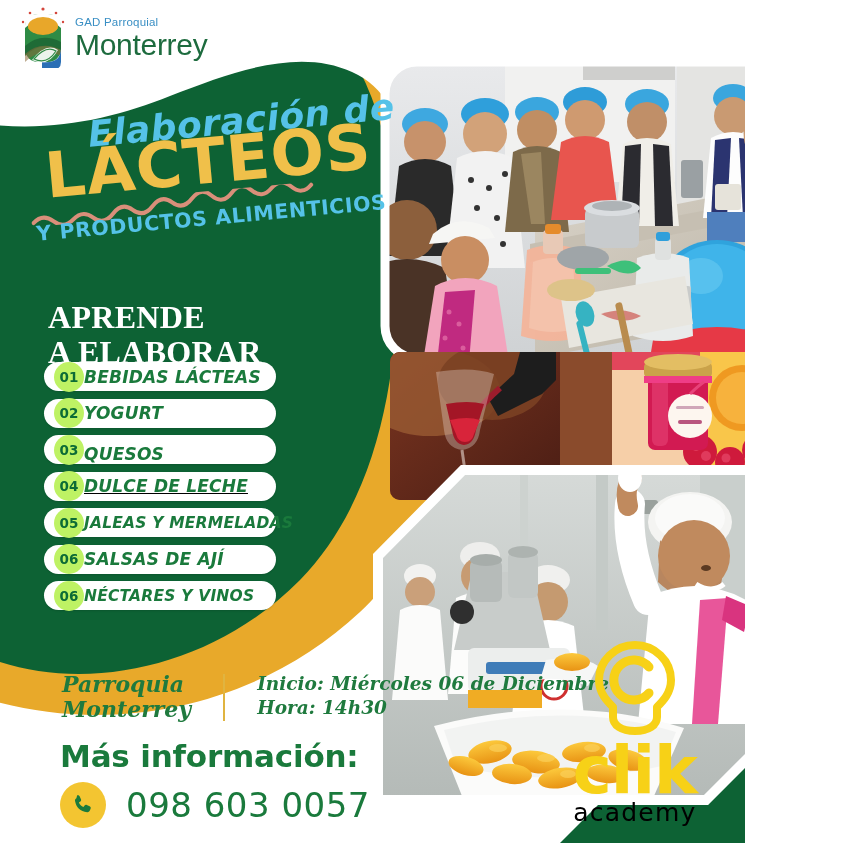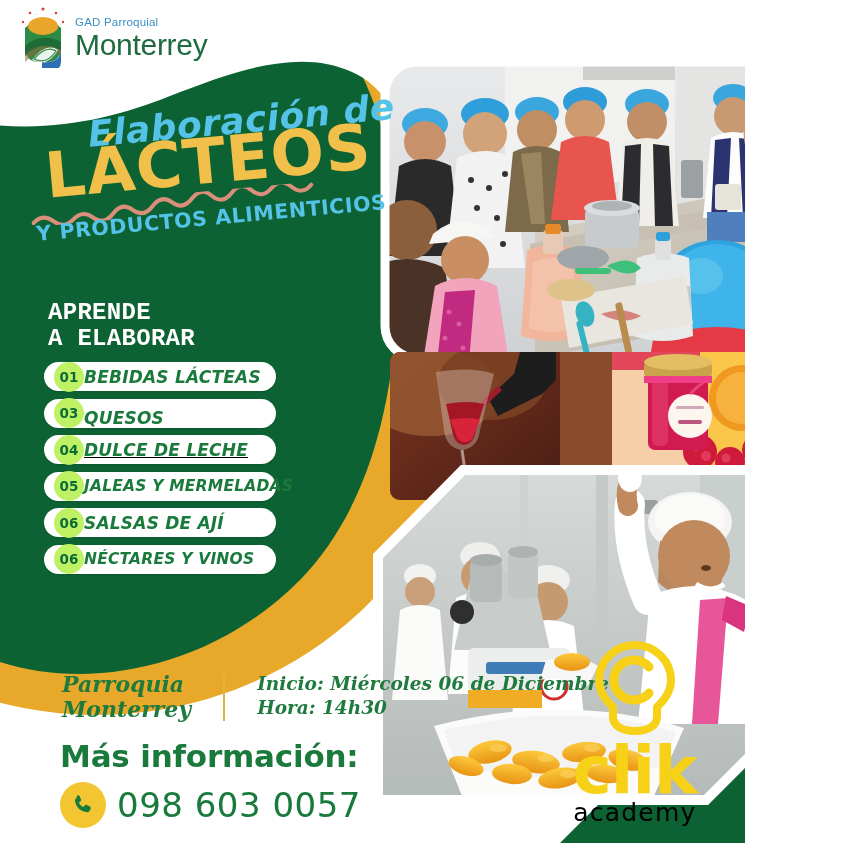--- a/index.html
+++ b/index.html
@@ -36,22 +36,22 @@
   }
   .wave-line { width:330px; height:20px; margin-top:-2px; margin-left:-18px; display:block; }
   .h-prod {
     font-size:20.5px; color:#55c2e8; font-weight:700; letter-spacing:.6px;
     margin-top:-5px; margin-left:-14px;
     font-family:"DejaVu Sans", sans-serif;
   }
 
   
   .aprende { position:absolute; left:48px; top:300px; color:#ffffff; font-weight:700;
-             font-size:24px; line-height:1.08; letter-spacing:.3px; z-index:40;
-             font-family:Liberation Mono, monospace; }
+             font-size:32px; line-height:1.08; letter-spacing:.3px; z-index:40;
+             font-family:Liberation Serif, serif; }
 
   
   .list { position:absolute; left:44px; top:362px; z-index:40; display:flex; flex-direction:column; gap:7.5px; }
   .pill { position:relative; height:29px; border-radius:15px; background:#ffffff;
           display:flex; align-items:center; padding-left:40px; padding-right:16px;
           box-shadow:0 1px 2px rgba(0,0,0,.12); }
   .pill .badge { position:absolute; left:10px; top:-0.5px; width:30px; height:30px; border-radius:50%;
                  background:#bef264; color:#0c6b36; font-size:13.5px; font-weight:700;
                  display:flex; align-items:center; justify-content:center;
                  font-family:"DejaVu Sans", sans-serif; }
@@ -66,21 +66,21 @@
   .event { position:absolute; left:62px; top:672px; z-index:40; display:flex; gap:32px; align-items:flex-start; }
   .ev-left { color:#1f7a3e; font-size:22px; line-height:1.12; font-style:italic; font-weight:700;
              font-family:"DejaVu Serif", serif; }
   .ev-div { width:2px; align-self:stretch; background:#e0b440; margin-top:2px; }
   .ev-right { color:#1f7a3e; font-size:18.5px; line-height:1.28; font-style:italic; font-weight:700;
               font-family:"DejaVu Serif", serif; }
 
   .mas { position:absolute; left:60px; top:738px; color:#1a7a3c; font-weight:700;
          font-size:31px; letter-spacing:-.2px; z-index:40;
          font-family:"DejaVu Sans", sans-serif; }
-  .phone-row { position:absolute; left:60px; top:782px; display:flex; align-items:center; gap:11px; z-index:40; }
+  .phone-row { position:absolute; left:60px; top:782px; display:flex; align-items:center; gap:20px; z-index:40; }
   .phone-ic { width:46px; height:46px; border-radius:50%; background:#f3c531;
               display:flex; align-items:center; justify-content:center; }
   .phone-num { color:#1a7a3c; font-size:34px; font-weight:400; letter-spacing:.5px;
                font-family:"DejaVu Sans", sans-serif; }
 
   
   .clik { position:absolute; right:48px; bottom:16px; z-index:45; display:flex;
           flex-direction:column; align-items:center; }
   .clik-word { color:#f7d117; font-size:66px; font-weight:700; line-height:.86; letter-spacing:-1px;
                font-family:"DejaVu Sans", sans-serif; }
@@ -434,20 +434,24 @@
   <div class="aprende">
     <div>APRENDE</div>
     <div>A ELABORAR</div>
   </div>
 
   <div class="list">
     <div class="pill p1">
       <span class="badge">01</span>
       <span class="ptext">BEBIDAS LÁCTEAS</span>
     </div>
+    <div class="pill p2">
+      <span class="badge">02</span>
+      <span class="ptext">YOGURT</span>
+    </div>
     <div class="pill p3">
       <span class="badge">03</span>
       <span class="ptext">QUESOS</span>
     </div>
     <div class="pill p4">
       <span class="badge">04</span>
       <span class="ptext">DULCE DE LECHE</span>
     </div>
     <div class="pill p5">
       <span class="badge">05</span>

